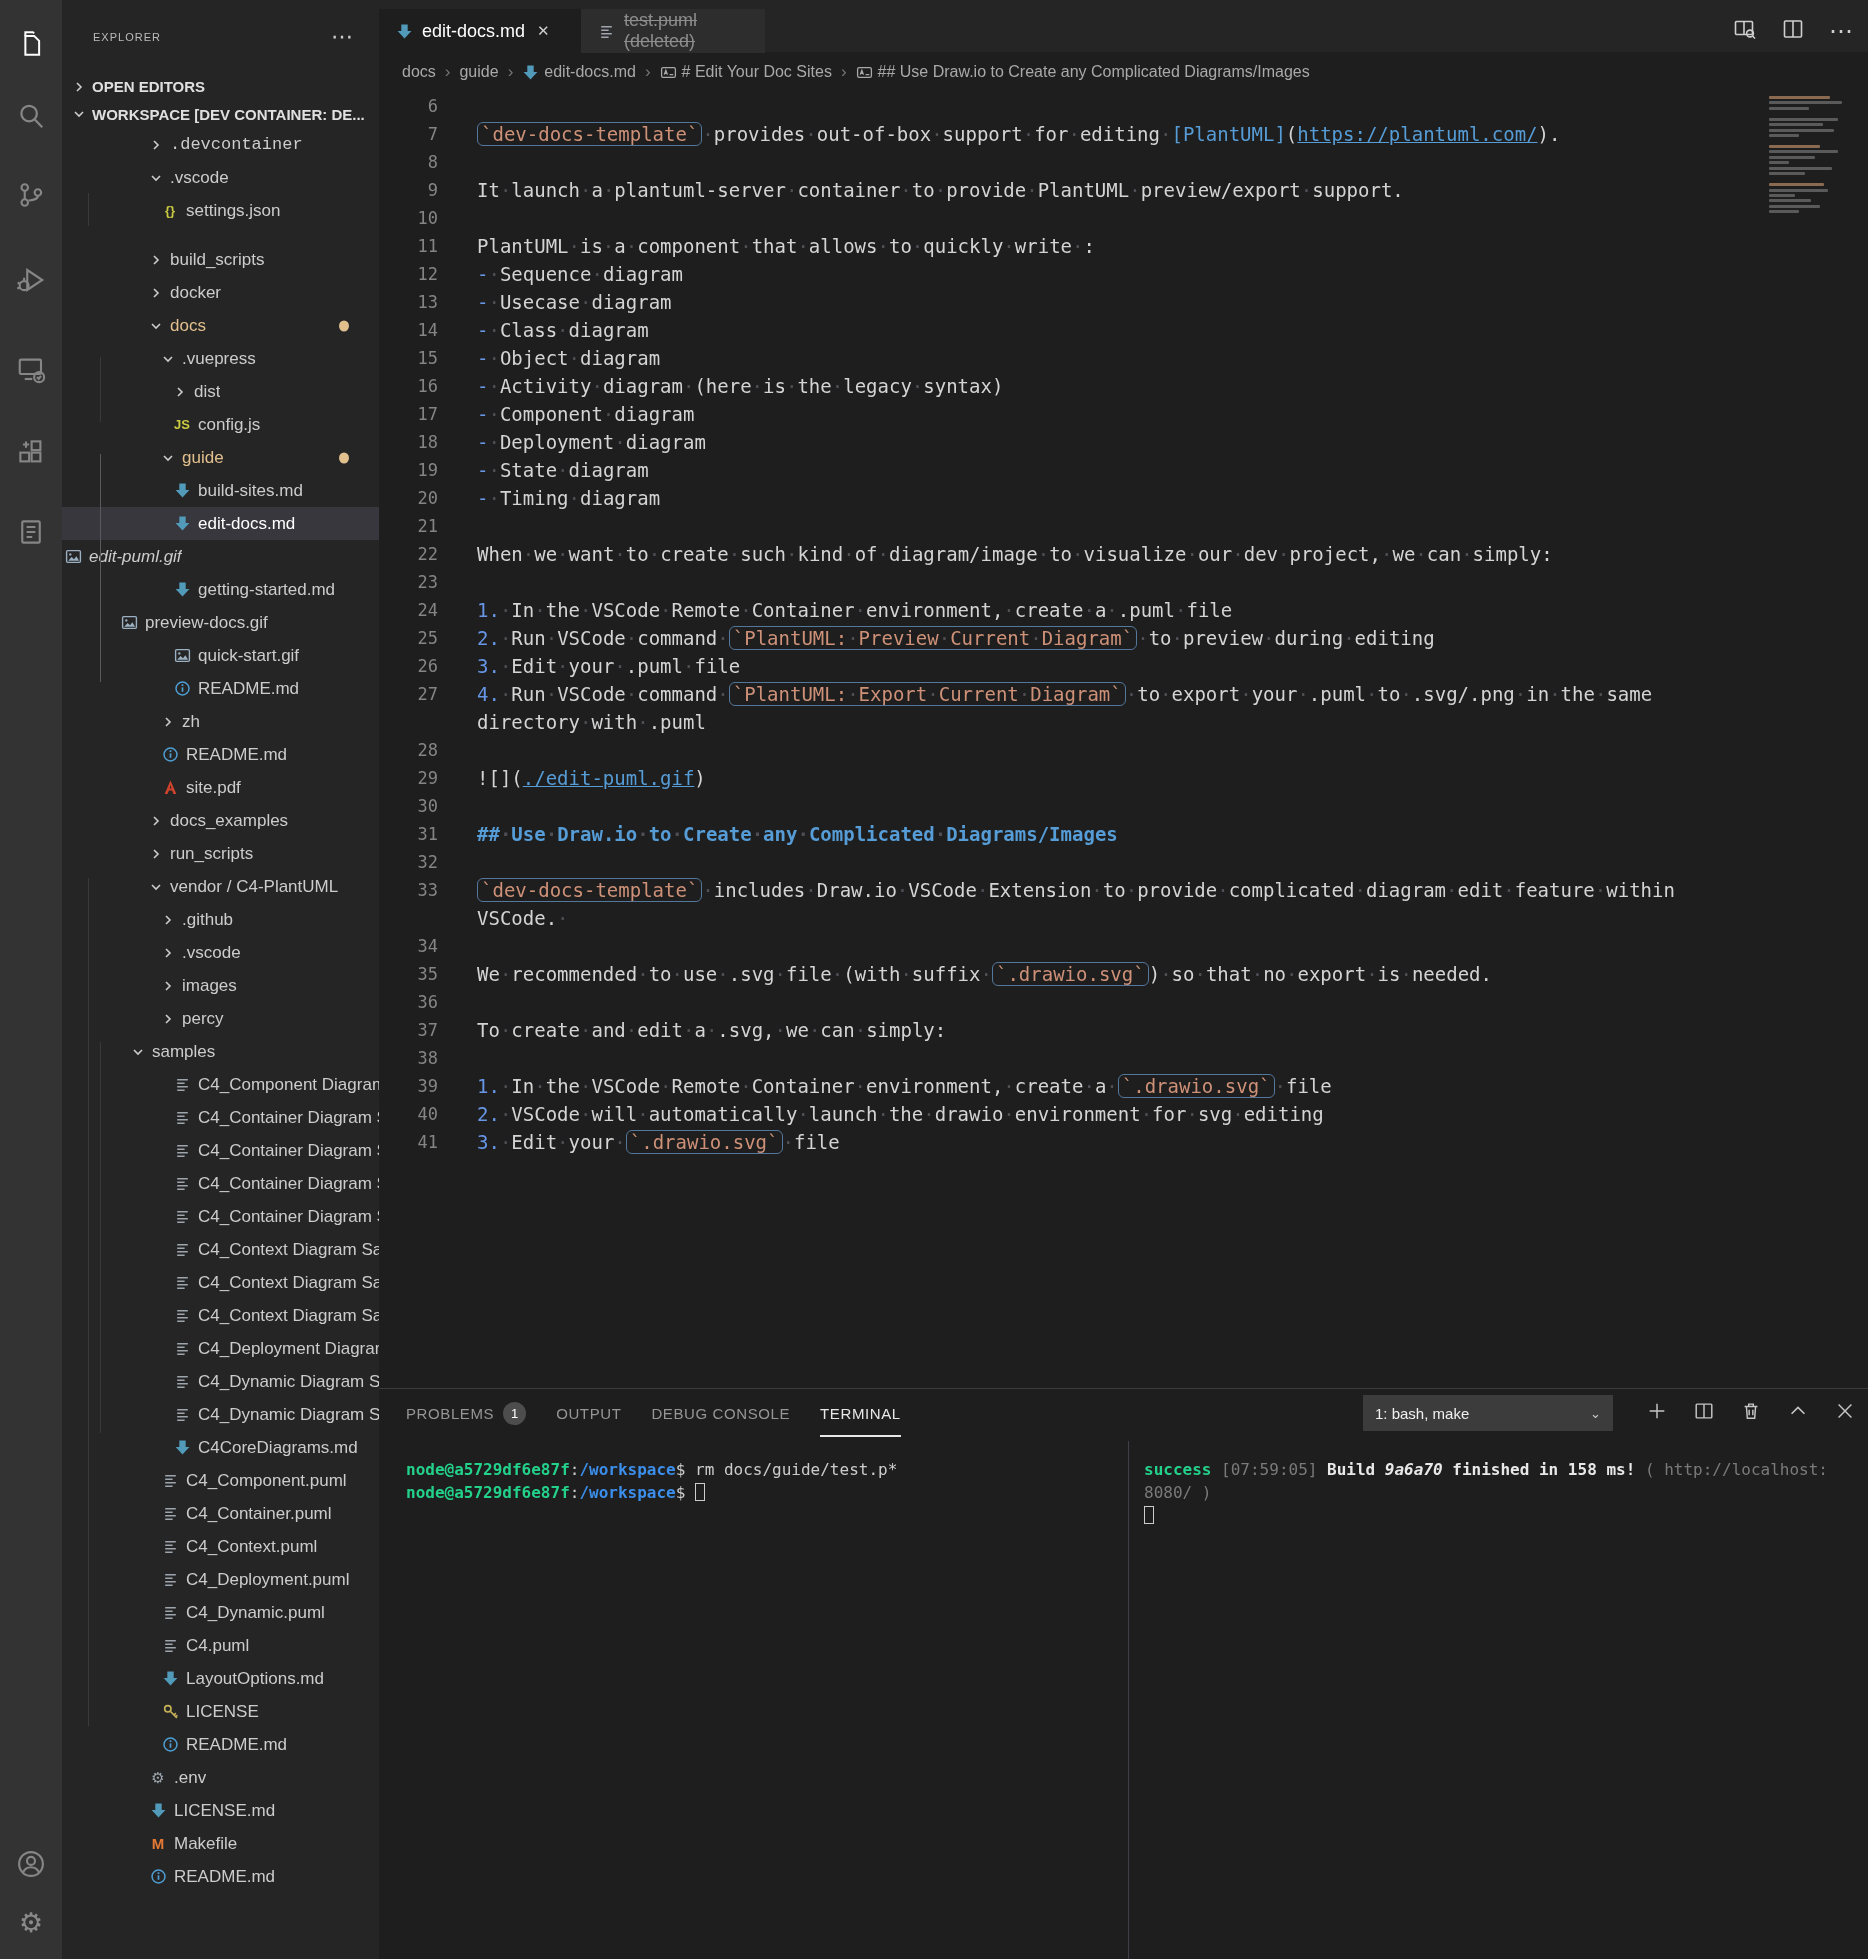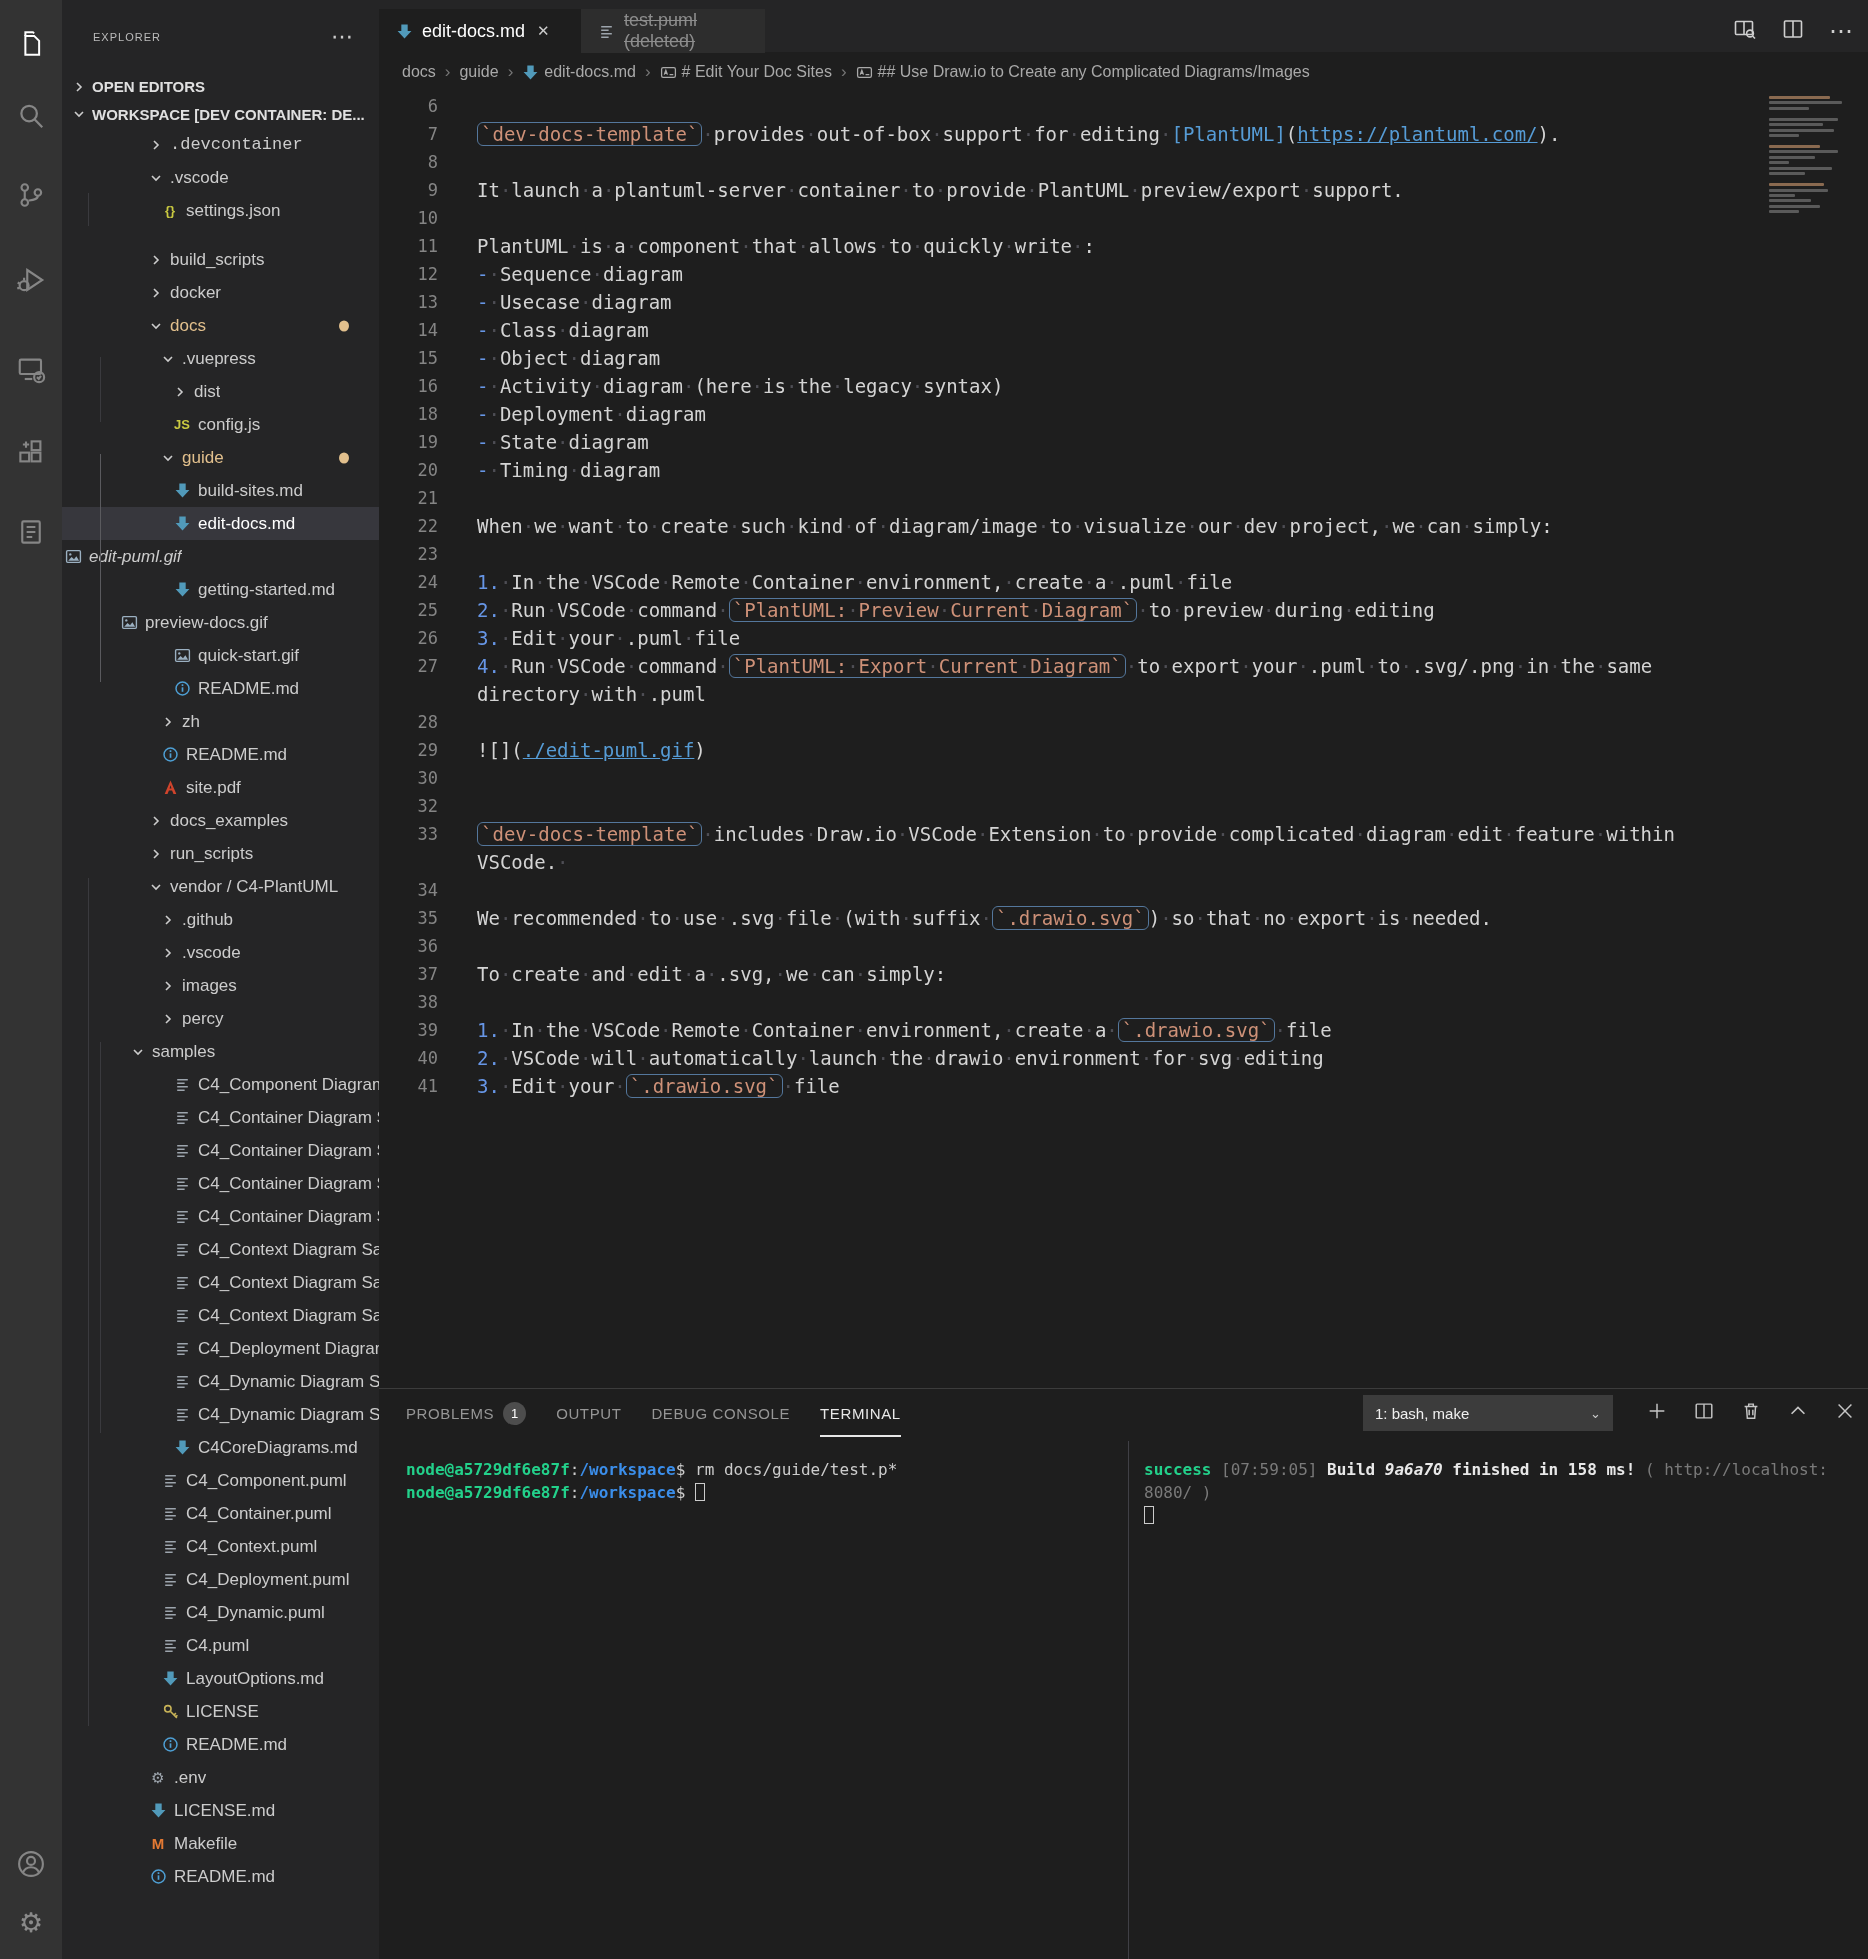--- a/index.html
+++ b/index.html
@@ -737,20 +737,24 @@
           </div>
           <div class="crow">
             <span class="ln">15</span>
             <span class="ctext"><span class="sn">-<span class="ws">·</span></span><span class="sp">Object<span class="ws">·</span>diagram</span></span>
           </div>
           <div class="crow">
             <span class="ln">16</span>
             <span class="ctext"><span class="sn">-<span class="ws">·</span></span><span class="sp">Activity<span class="ws">·</span>diagram<span class="ws">·</span>(here<span class="ws">·</span>is<span class="ws">·</span>the<span class="ws">·</span>legacy<span class="ws">·</span>syntax)</span></span>
           </div>
           <div class="crow">
+            <span class="ln">17</span>
+            <span class="ctext"><span class="sn">-<span class="ws">·</span></span><span class="sp">Component<span class="ws">·</span>diagram</span></span>
+          </div>
+          <div class="crow">
             <span class="ln">18</span>
             <span class="ctext"><span class="sn">-<span class="ws">·</span></span><span class="sp">Deployment<span class="ws">·</span>diagram</span></span>
           </div>
           <div class="crow">
             <span class="ln">19</span>
             <span class="ctext"><span class="sn">-<span class="ws">·</span></span><span class="sp">State<span class="ws">·</span>diagram</span></span>
           </div>
           <div class="crow">
             <span class="ln">20</span>
             <span class="ctext"><span class="sn">-<span class="ws">·</span></span><span class="sp">Timing<span class="ws">·</span>diagram</span></span>
@@ -791,20 +795,24 @@
             <span class="ln">28</span>
             <span class="ctext"></span>
           </div>
           <div class="crow">
             <span class="ln">29</span>
             <span class="ctext"><span class="sp">![](</span><span class="su">./edit-puml.gif</span><span class="sp">)</span></span>
           </div>
           <div class="crow">
             <span class="ln">30</span>
             <span class="ctext"></span>
+          </div>
+          <div class="crow">
+            <span class="ln">31</span>
+            <span class="ctext"><span class="sh">##<span class="ws">·</span>Use<span class="ws">·</span>Draw.io<span class="ws">·</span>to<span class="ws">·</span>Create<span class="ws">·</span>any<span class="ws">·</span>Complicated<span class="ws">·</span>Diagrams/Images</span></span>
           </div>
           <div class="crow">
             <span class="ln">32</span>
             <span class="ctext"></span>
           </div>
           <div class="crow">
             <span class="ln">33</span>
             <span class="ctext"><span class="sc">`dev-docs-template`</span><span class="sp"><span class="ws">·</span>includes<span class="ws">·</span>Draw.io<span class="ws">·</span>VSCode<span class="ws">·</span>Extension<span class="ws">·</span>to<span class="ws">·</span>provide<span class="ws">·</span>complicated<span class="ws">·</span>diagram<span class="ws">·</span>edit<span class="ws">·</span>feature<span class="ws">·</span>within</span></span>
           </div>
           <div class="crow">

